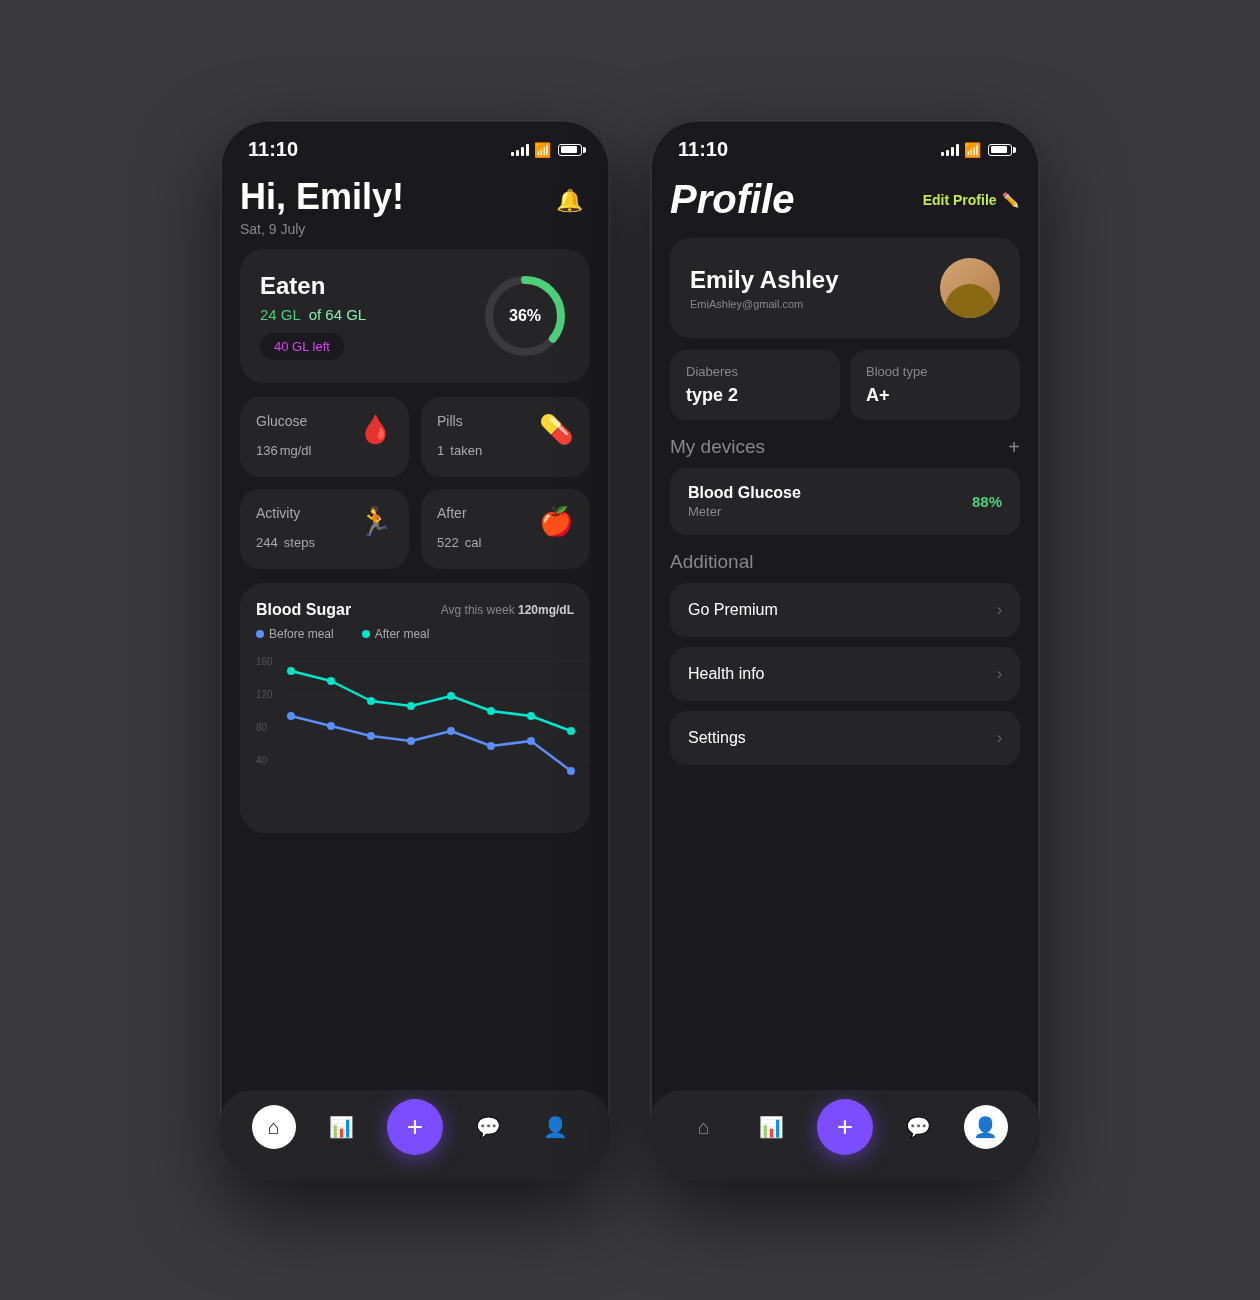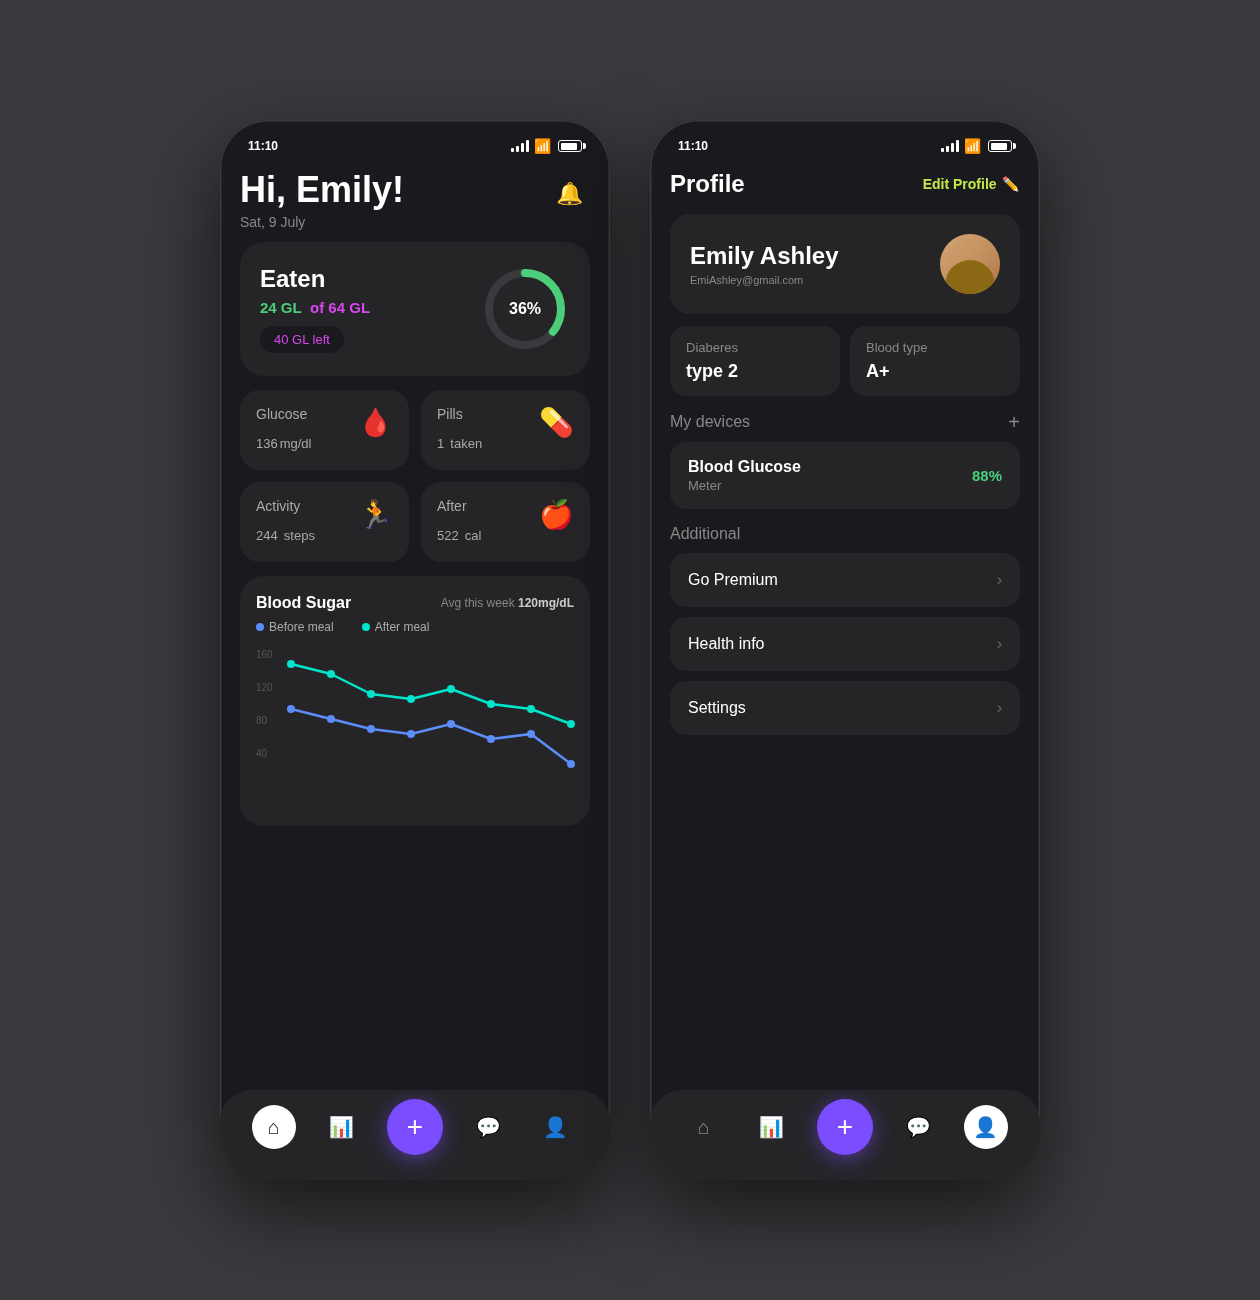--- a/index.html
+++ b/index.html
@@ -32,21 +32,21 @@
     }
 
     
     .status-bar {
       display: flex;
       justify-content: space-between;
       align-items: center;
       padding: 18px 28px 8px;
     }
     .status-time {
-      font-size: 12px;
+      font-size: 20px;
       font-weight: 600;
       color: #fff;
     }
     .status-icons {
       display: flex;
       align-items: center;
       gap: 6px;
     }
     .signal-bars {
       display: flex;
@@ -142,21 +142,21 @@
       font-weight: 700;
       color: #fff;
       margin-bottom: 6px;
     }
     .eaten-gl {
       font-size: 15px;
       color: #888;
     }
     .eaten-gl span {
       color: #4cce7a;
-      font-weight: 700;
+      font-weight: 400;
     }
     .eaten-left-badge {
       background: #1a1a1e;
       border-radius: 20px;
       padding: 6px 14px;
       font-size: 13px;
       color: #d946ef;
       display: inline-block;
       margin-top: 10px;
     }
@@ -318,23 +318,24 @@
       padding: 0 20px;
     }
 
     .profile-header {
       display: flex;
       justify-content: space-between;
       align-items: center;
       padding: 8px 0 16px;
     }
     .profile-title {
-      font-size: 24px;
+      font-size: 40px;
       font-weight: 800;
       color: #fff;
+      font-style: italic;
     }
     .edit-profile-btn {
       display: flex;
       align-items: center;
       gap: 6px;
       color: #c5e84a;
       font-size: 14px;
       font-weight: 600;
     }
     .edit-icon {
@@ -386,21 +387,21 @@
     }
 
     
     .section-header {
       display: flex;
       justify-content: space-between;
       align-items: center;
       margin-bottom: 10px;
     }
     .section-title {
-      font-size: 16px;
+      font-size: 19px;
       color: #888;
       font-weight: 500;
     }
     .section-add {
       font-size: 20px;
       color: #888;
       line-height: 1;
     }
 
     
@@ -507,21 +508,21 @@
         <div class="bell-btn">
           <span class="bell-icon">🔔</span>
         </div>
       </div>
 
       <div class="eaten-card">
         <div class="eaten-left">
           <h2>Eaten</h2>
           <div class="eaten-gl">
             <span>24 GL</span>
-            &nbsp;<span style="color:#d946ef">of 64 GL</span>
+            &nbsp;<span style="color:#86efac">of 64 GL</span>
           </div>
           <div class="eaten-left-badge">40 GL left</div>
         </div>
         <div class="donut-container">
           <svg viewBox="0 0 90 90">
             <circle class="donut-bg" cx="45" cy="45" r="36"></circle>
             <circle class="donut-green" cx="45" cy="45" r="36" stroke-dasharray="226" stroke-dashoffset="145"></circle>
           </svg>
           <div class="donut-label">36%</div>
         </div>

